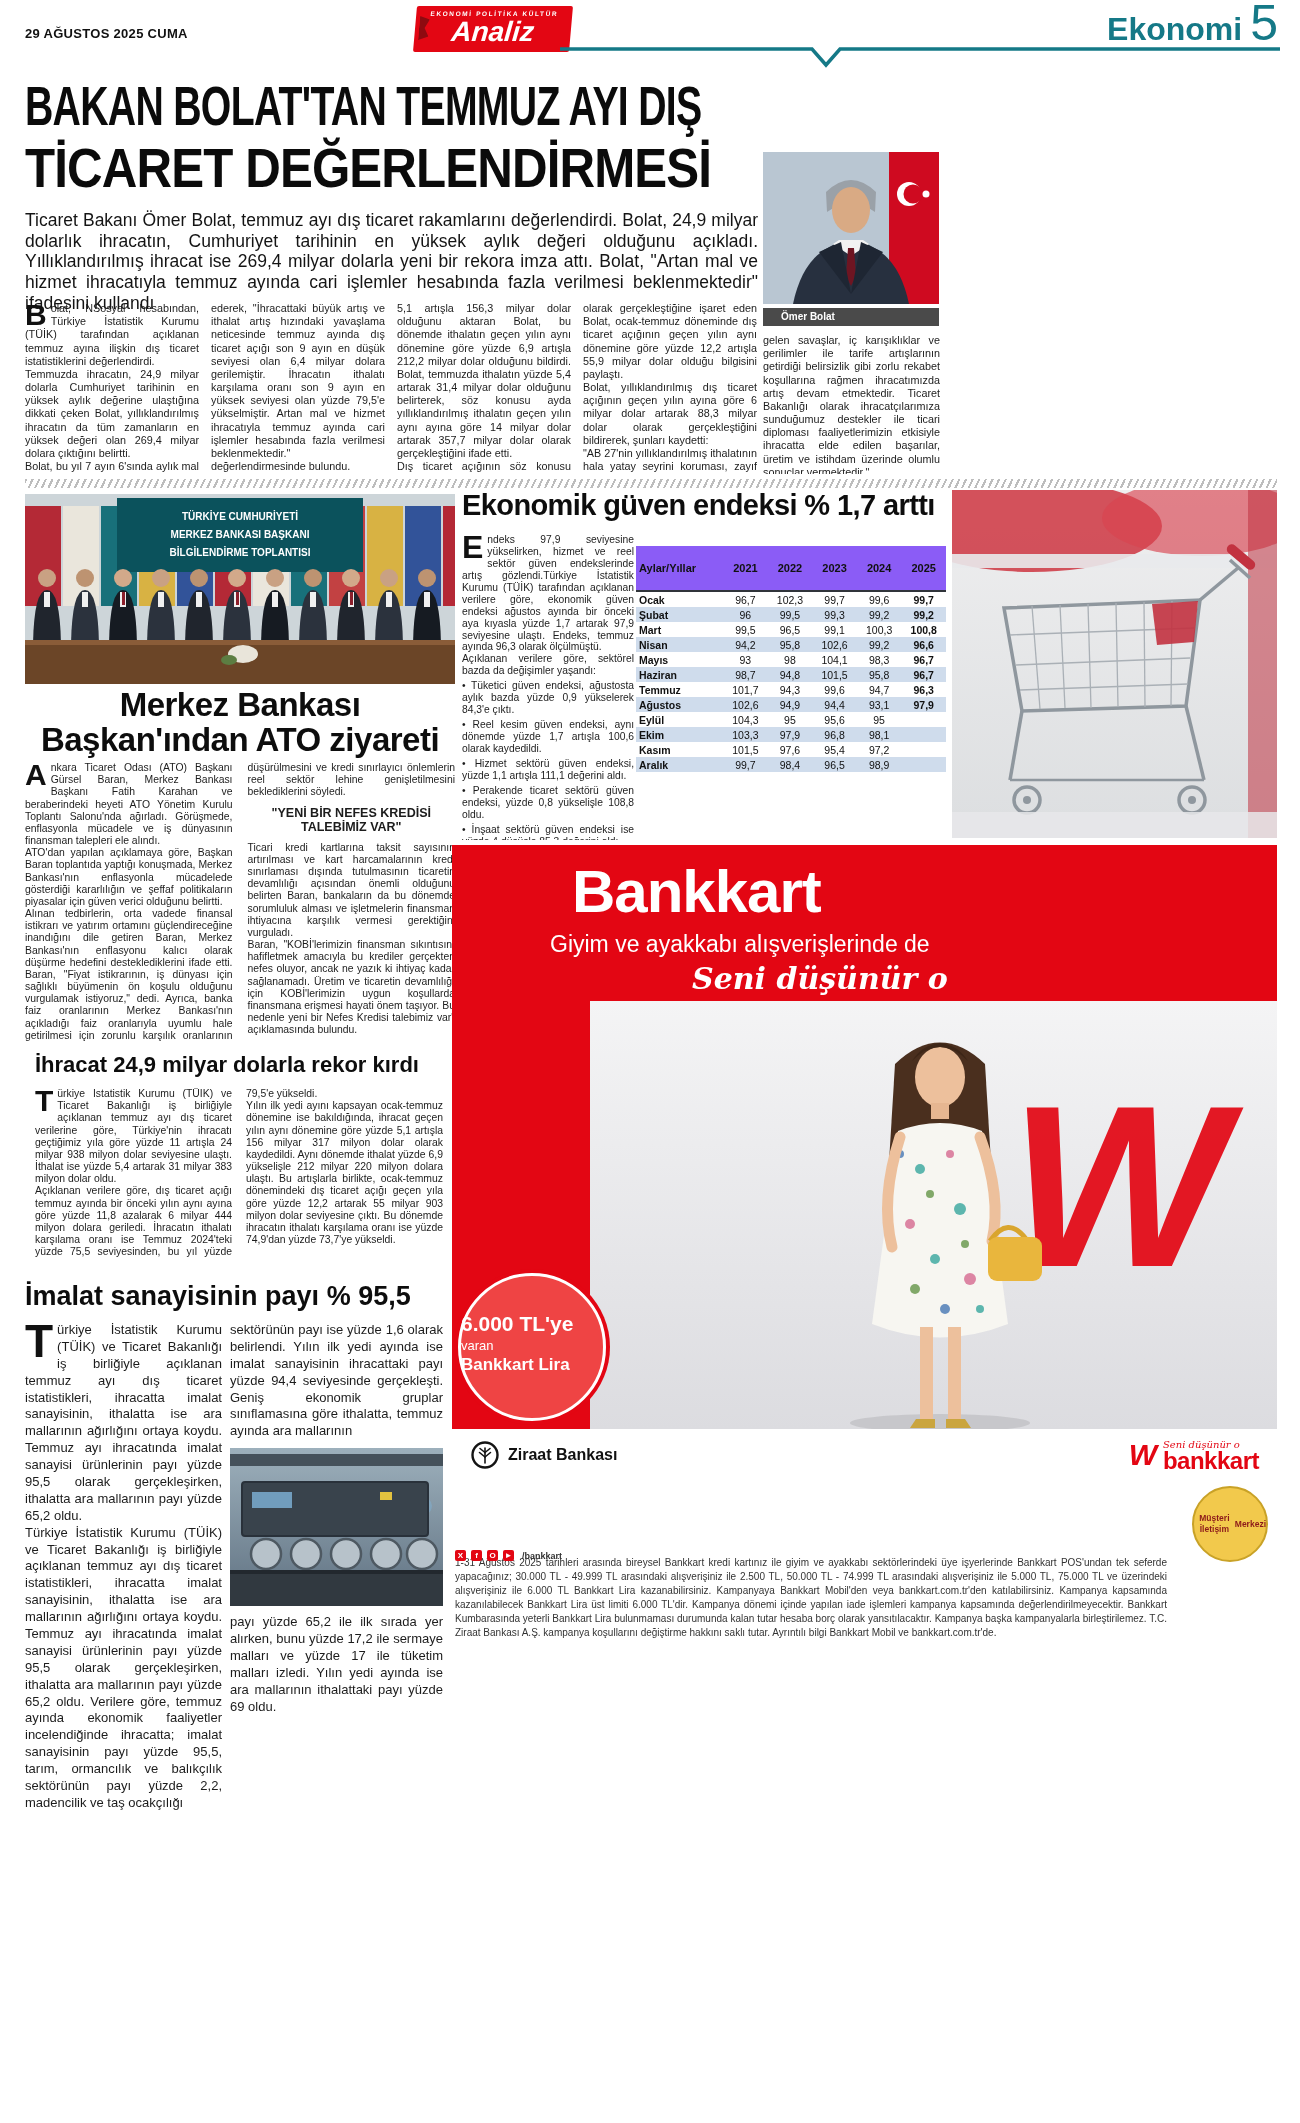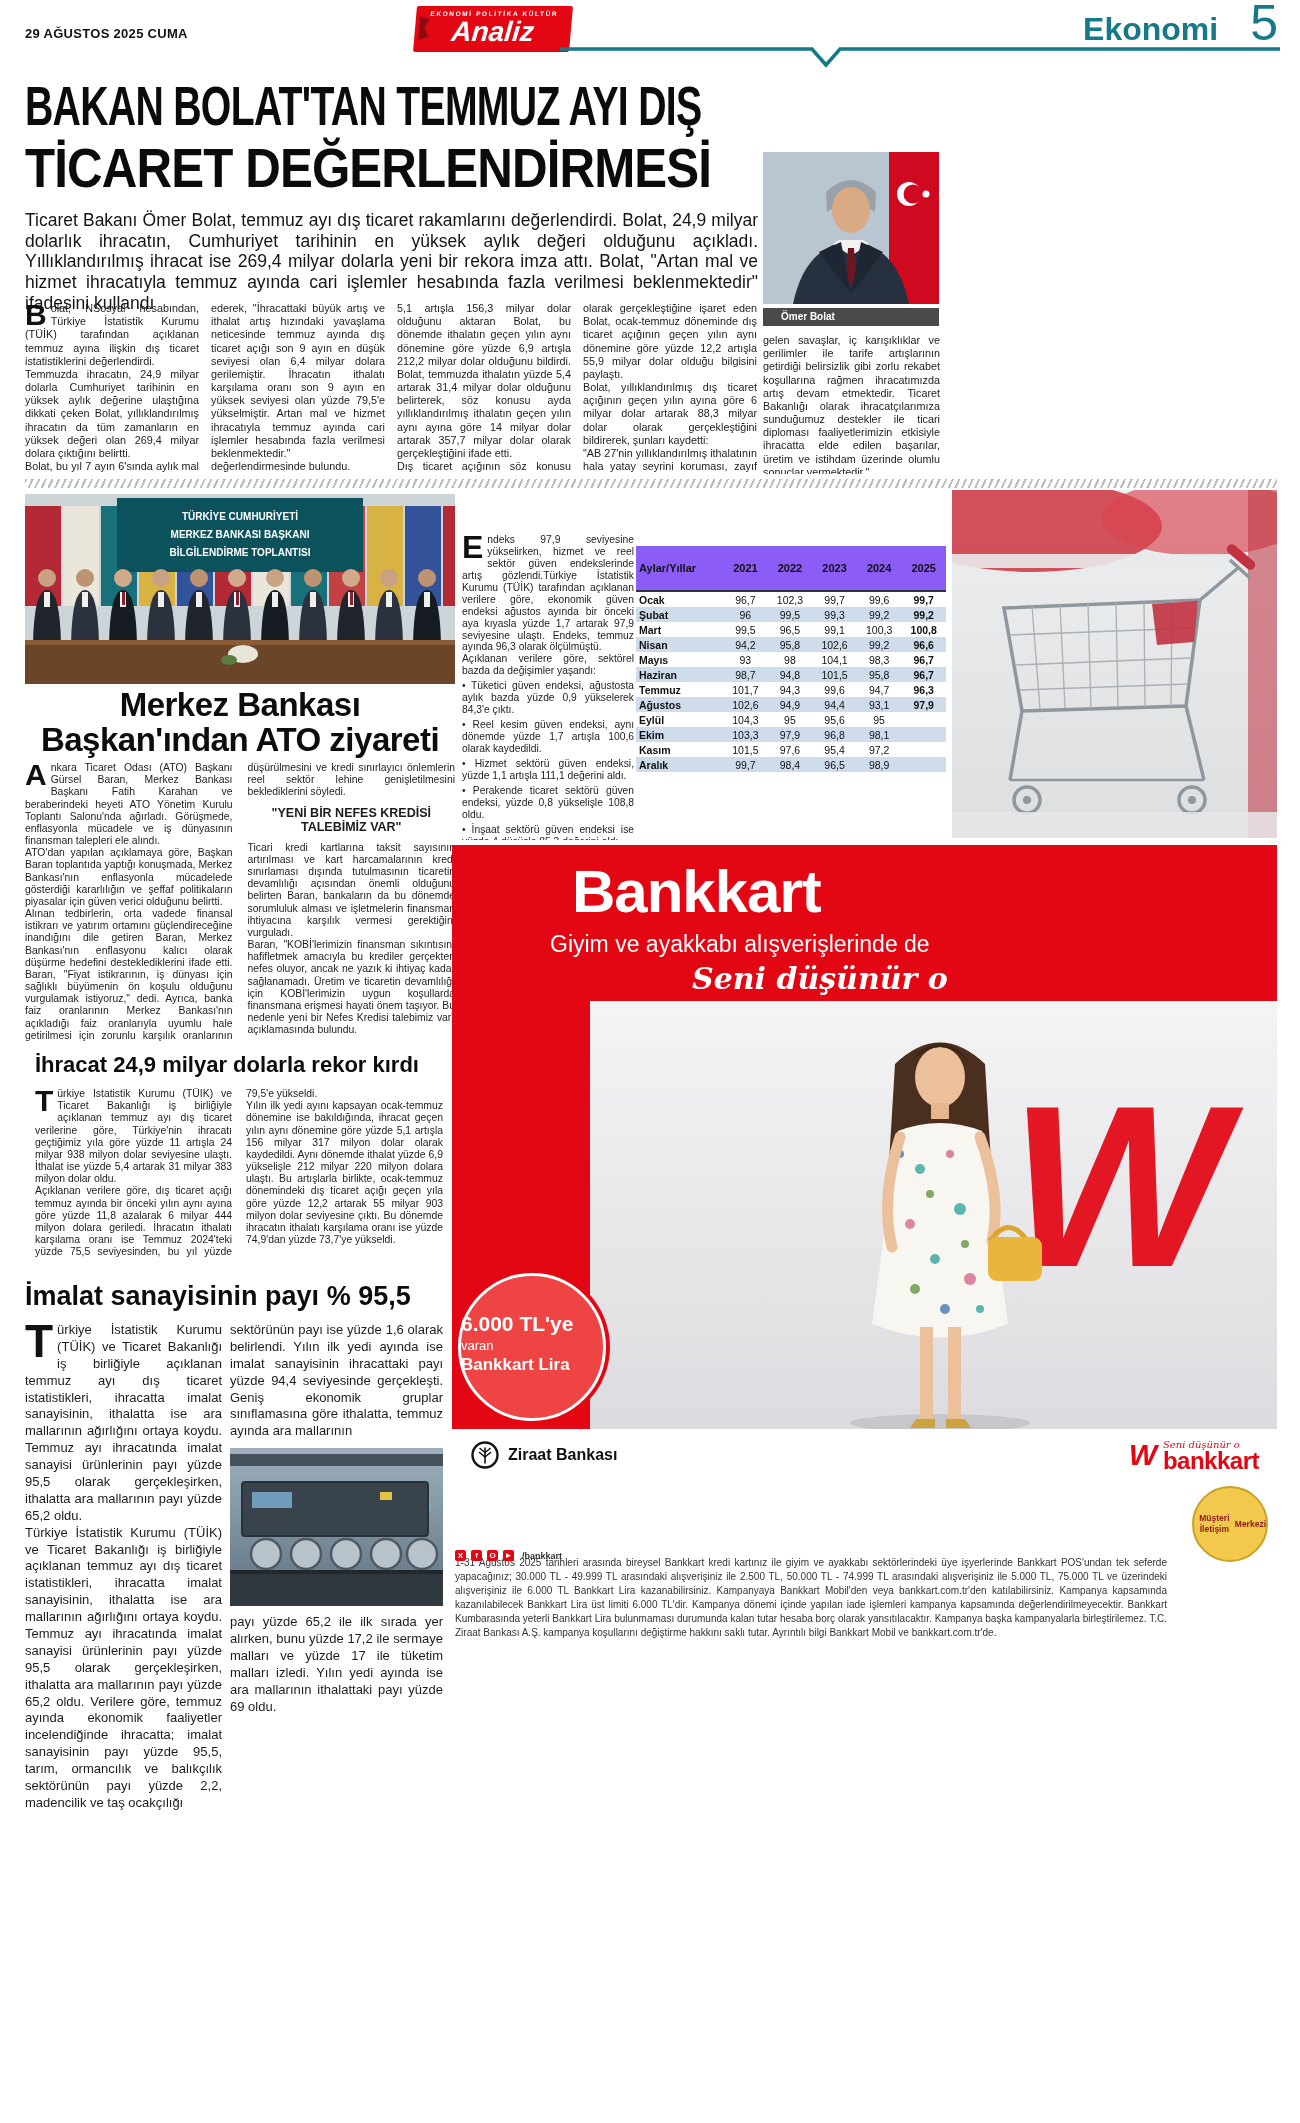--- a/index.html
+++ b/index.html
@@ -8,21 +8,21 @@
   .abs { position:absolute; }
   .just { text-align:justify; }
   .preline { white-space:pre-line; }
 
   
   #date { left:25px; top:26px; font-size:13px; font-weight:bold; letter-spacing:.3px; }
   #logo { left:415px; top:6px; width:156px; height:46px; background:#e30613; transform:skewX(-5deg); border-radius:2px; }
   .logo-tagline { font-size:6.5px; color:#fff; text-align:center; letter-spacing:1.6px; padding-top:4px; font-weight:bold; }
   .logo-name { font-size:28px; font-style:italic; font-weight:800; color:#fff; text-align:center; line-height:1.05; }
   .logo-flag { position:absolute; left:4px; top:10px; width:10px; height:24px; background:#8e0a10; clip-path:polygon(0 0,100% 15%,55% 50%,100% 85%,0 100%); }
-  #section-label { left:960px; top:2px; width:318px; display:flex; justify-content:flex-end; align-items:flex-end; gap:32px; }
+  #section-label { left:960px; top:2px; width:318px; display:flex; justify-content:flex-end; align-items:flex-end; gap:8px; }
   .section-name { font-size:32px; font-weight:bold; color:#157987; line-height:1; }
   .page-num { font-size:50px; color:#157987; line-height:.85; }
   #header-rule { left:560px; top:44px; width:720px; height:28px; }
 
   
   .hl { position:absolute; left:25px; font-weight:900; font-size:56px; color:#0b0b0b; white-space:nowrap; transform-origin:left top; letter-spacing:-1px; line-height:1; }
   #hl1 { top:78px; transform:scaleX(.70); }
   #hl2 { top:140px; transform:scaleX(.88); }
   #lede { left:25px; top:210px; width:733px; font-size:17.5px; font-weight:normal; line-height:1.18; color:#141414; }
   #photo-bolat { left:763px; top:152px; width:176px; }
@@ -233,20 +233,21 @@
           <path d="M2,150 Q3,96 16,96 Q29,96 30,150 L30,168 L2,168 Z" fill="#161b22"></path>
           <rect x="13" y="98" width="6" height="15" fill="#f0f0f0"></rect>
         </g>
     </g>
     <rect y="146" width="430" height="44" fill="#6b4527"></rect>
     <rect y="146" width="430" height="5" fill="#8a5c38"></rect>
     <ellipse cx="218" cy="160" rx="15" ry="9" fill="#e9e5da"></ellipse>
     <ellipse cx="204" cy="166" rx="8" ry="5" fill="#5c7d42"></ellipse>
   </svg>
 
+  <div id="guven-head" class="abs">Ekonomik güven endeksi % 1,7 arttı</div>
 
   <div id="guven-text" class="abs">
     <span class="dc dc-32">E</span><span class="preline">ndeks 97,9 seviyesine yükselirken, hizmet ve reel sektör güven endekslerinde artış gözlendi.Türkiye İstatistik Kurumu (TÜİK) tarafından açıklanan verilere göre, ekonomik güven endeksi ağustos ayında bir önceki aya kıyasla yüzde 1,7 artarak 97,9 seviyesine ulaştı. Endeks, temmuz ayında 96,3 olarak ölçülmüştü.
 Açıklanan verilere göre, sektörel bazda da değişimler yaşandı:</span>
     <div class="bullet">Tüketici güven endeksi, ağustosta aylık bazda yüzde 0,9 yükselerek 84,3'e çıktı.</div>
     <div class="bullet">Reel kesim güven endeksi, aynı dönemde yüzde 1,7 artışla 100,6 olarak kaydedildi.</div>
     <div class="bullet">Hizmet sektörü güven endeksi, yüzde 1,1 artışla 111,1 değerini aldı.</div>
     <div class="bullet">Perakende ticaret sektörü güven endeksi, yüzde 0,8 yükselişle 108,8 oldu.</div>
     <div class="bullet">İnşaat sektörü güven endeksi ise yüzde 4 düşüşle 85,3 değerini aldı.</div>
   </div>

